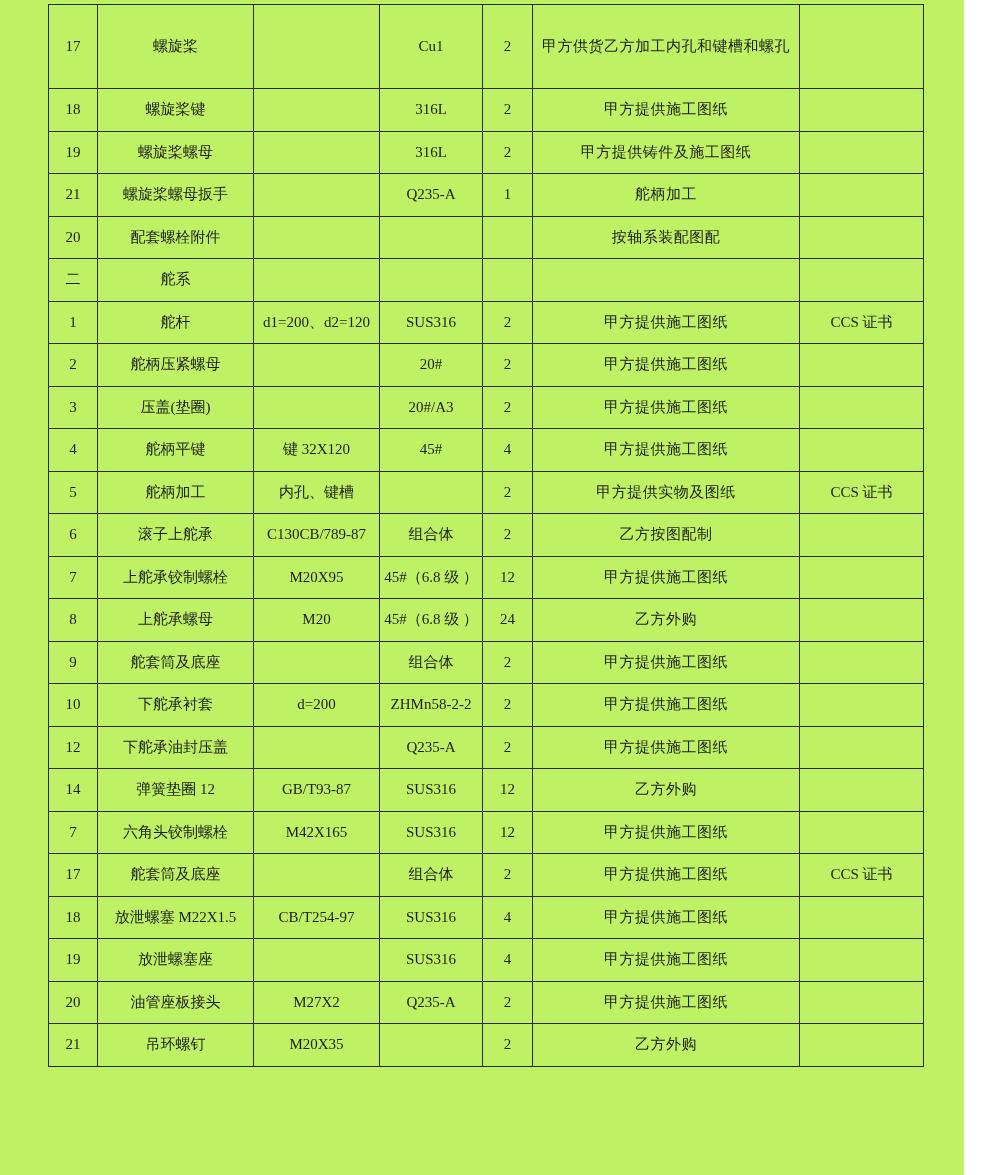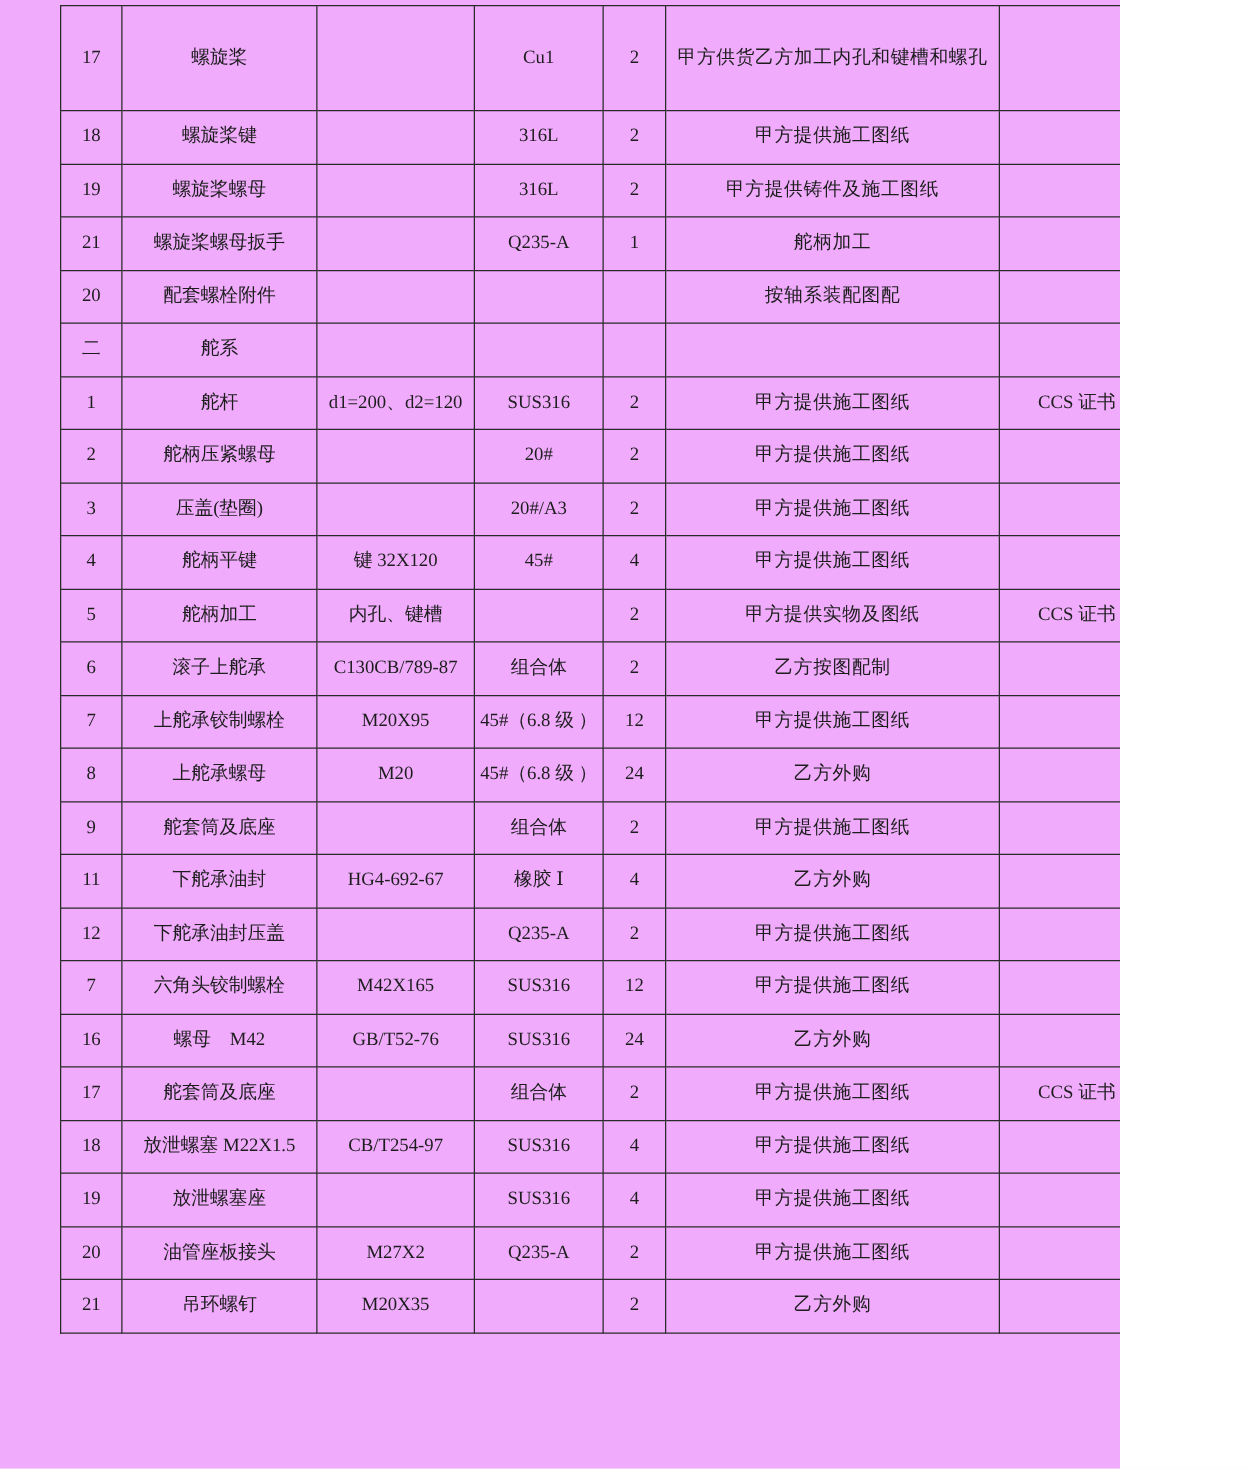--- a/index.html
+++ b/index.html
@@ -8,23 +8,23 @@
     background: #ffffff;
   }
   body {
     width: 1000px;
     height: 1175px;
     font-family: "Liberation Serif", "DejaVu Serif", serif;
     color: #1d1d1d;
   }
   .sheet {
     position: relative;
-    width: 896px;
+    width: 964px;
     height: 1175px;
-    background: #f0abfc;
+    background: #bef264;
     overflow: hidden;
   }
   table.parts {
     position: absolute;
     left: 48px;
     top: 4px;
     width: 875px;
     border-collapse: collapse;
     table-layout: fixed;
   }
@@ -191,53 +191,53 @@
         <tr>
           <td class="col-no">9</td>
           <td class="col-name">舵套筒及底座</td>
           <td class="col-spec"></td>
           <td class="col-material">组合体</td>
           <td class="col-qty">2</td>
           <td class="col-remark">甲方提供施工图纸</td>
           <td class="col-cert"></td>
         </tr>
         <tr>
-          <td class="col-no">11</td>
-          <td class="col-name">下舵承油封</td>
-          <td class="col-spec">HG4-692-67</td>
-          <td class="col-material">橡胶 Ⅰ</td>
-          <td class="col-qty">4</td>
-          <td class="col-remark">乙方外购</td>
+          <td class="col-no">10</td>
+          <td class="col-name">下舵承衬套</td>
+          <td class="col-spec">d=200</td>
+          <td class="col-material">ZHMn58-2-2</td>
+          <td class="col-qty">2</td>
+          <td class="col-remark">甲方提供施工图纸</td>
           <td class="col-cert"></td>
         </tr>
         <tr>
           <td class="col-no">12</td>
           <td class="col-name">下舵承油封压盖</td>
           <td class="col-spec"></td>
           <td class="col-material">Q235-A</td>
           <td class="col-qty">2</td>
           <td class="col-remark">甲方提供施工图纸</td>
+          <td class="col-cert"></td>
+        </tr>
+        <tr>
+          <td class="col-no">14</td>
+          <td class="col-name">弹簧垫圈  12</td>
+          <td class="col-spec">GB/T93-87</td>
+          <td class="col-material">SUS316</td>
+          <td class="col-qty">12</td>
+          <td class="col-remark">乙方外购</td>
           <td class="col-cert"></td>
         </tr>
         <tr>
           <td class="col-no">7</td>
           <td class="col-name">六角头铰制螺栓</td>
           <td class="col-spec">M42X165</td>
           <td class="col-material">SUS316</td>
           <td class="col-qty">12</td>
           <td class="col-remark">甲方提供施工图纸</td>
-          <td class="col-cert"></td>
-        </tr>
-        <tr>
-          <td class="col-no">16</td>
-          <td class="col-name">螺母　M42</td>
-          <td class="col-spec">GB/T52-76</td>
-          <td class="col-material">SUS316</td>
-          <td class="col-qty">24</td>
-          <td class="col-remark">乙方外购</td>
           <td class="col-cert"></td>
         </tr>
         <tr>
           <td class="col-no">17</td>
           <td class="col-name">舵套筒及底座</td>
           <td class="col-spec"></td>
           <td class="col-material">组合体</td>
           <td class="col-qty">2</td>
           <td class="col-remark">甲方提供施工图纸</td>
           <td class="col-cert">CCS 证书</td>

